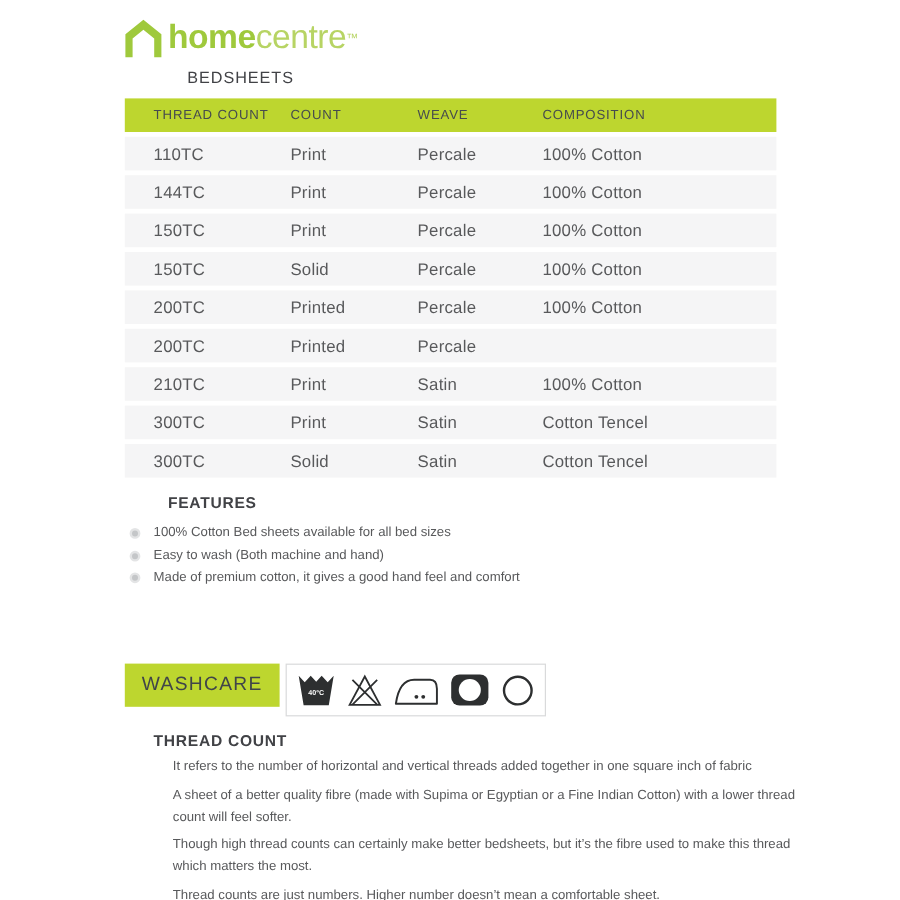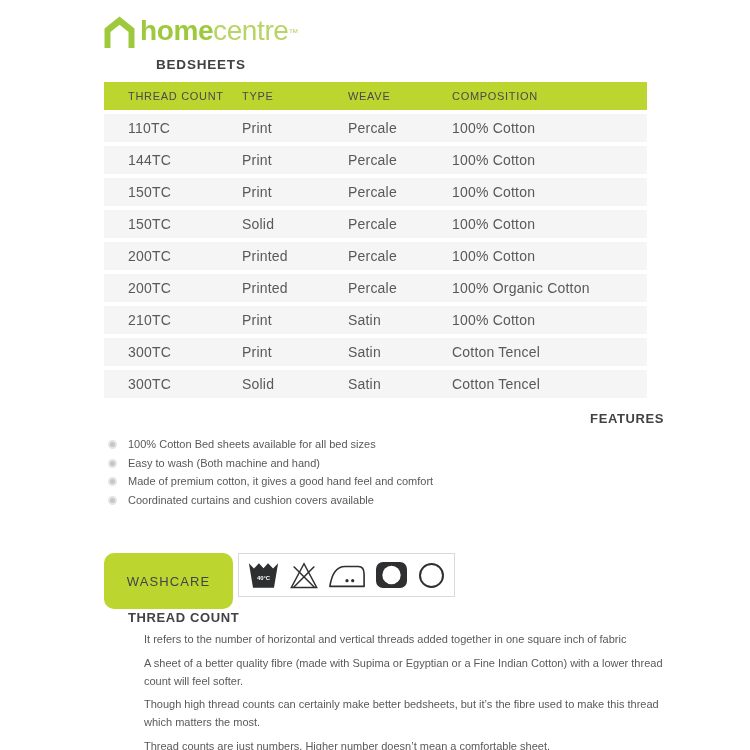--- a/index.html
+++ b/index.html
@@ -25,21 +25,21 @@
   .logo svg{display:block;margin-right:3px;}
   .logo-fill{fill:var(--logo-green);}
   .logo-text{font-size:28px;letter-spacing:-0.4px;line-height:34px;white-space:nowrap;text-align:center;}
   .logo-bold{color:var(--logo-green);font-weight:700;}
   .logo-light{color:var(--logo-green-light);font-weight:400;}
   .logo-tm{color:var(--logo-green-light);font-size:10px;vertical-align:top;position:relative;top:2px;}
 
   
   .page-title{
     position:absolute;left:128px;top:57px;margin:0;
-    font-size:13.5px;font-weight:700;letter-spacing:0.8px;color:var(--heading);padding-left:28px;
+    font-size:13.5px;font-weight:400;letter-spacing:0.8px;color:var(--heading);padding-left:28px;
   }
 
   
   .spec-table{position:absolute;left:104px;top:82px;width:543px;}
   .thead,.trow{
     display:grid;grid-template-columns:114px 106px 104px 1fr;
     align-items:center;height:28px;padding-left:24px;
   }
   .thead{
     background:var(--green);color:#464b4e;
@@ -48,37 +48,37 @@
   .trow{
     margin-top:4px;background:var(--row-bg);color:var(--text);
     font-size:14px;letter-spacing:0.2px;
   }
 
   
   .features{position:absolute;left:104px;top:411px;width:560px;}
   .features h2,.threadcount h2{
     margin:0;font-size:13px;font-weight:700;letter-spacing:0.6px;color:var(--heading);
   }
-  .features h2{margin-left:36px;text-align:right;}
+  .features h2{margin-left:36px;}
   .features ul{list-style:none;margin:9px 0 0;padding:0;}
   .features li{
     position:relative;padding-left:24px;line-height:18.6px;
     font-size:11px;color:var(--text);
   }
   .features li::before{
     content:"";position:absolute;left:4px;top:5px;width:5px;height:5px;
     border-radius:50%;background:#c4c6c8;border:2px solid #e3e4e5;
   }
 
   
   .washcare{position:absolute;left:104px;top:553px;display:flex;}
   .washcare-label{
-    width:129px;height:56px;background:var(--green);color:#404549;
+    width:129px;height:36px;background:var(--green);color:#404549;
     display:flex;align-items:center;justify-content:center;
-    font-size:13px;letter-spacing:1.1px;border-radius:10px;
+    font-size:16px;letter-spacing:1.1px;
   }
   .washcare-icons{
     margin-left:5px;width:217px;height:44px;background:#fff;
     border:1px solid #d9dadb;
     display:flex;align-items:center;justify-content:space-evenly;
   }
   .icon-fill{fill:var(--icon);}
   .icon-stroke{fill:none;stroke:var(--icon);}
 
   
@@ -95,21 +95,21 @@
       <path class="logo-fill" d="M2.5,33 L2.5,13.5 L17.5,1.5 L32.5,13.5 L32.5,33 L26.5,33 L26.5,17 L17.5,9.8 L8.5,17 L8.5,33 Z"></path>
     </svg>
     <div class="logo-text"><span class="logo-bold">home</span><span class="logo-light">centre</span><span class="logo-tm">™</span></div>
   </header>
 
   <h1 class="page-title">BEDSHEETS</h1>
 
   <section class="spec-table">
     <div class="thead">
       <span>THREAD COUNT</span>
-      <span>TYPE</span>
+      <span>COUNT</span>
       <span>WEAVE</span>
       <span>COMPOSITION</span>
     </div>
     <div id="table-body">
         <div class="trow">
           <span>110TC</span>
           <span>Print</span>
           <span>Percale</span>
           <span>100% Cotton</span>
         </div>
@@ -134,21 +134,20 @@
         <div class="trow">
           <span>200TC</span>
           <span>Printed</span>
           <span>Percale</span>
           <span>100% Cotton</span>
         </div>
         <div class="trow">
           <span>200TC</span>
           <span>Printed</span>
           <span>Percale</span>
-          <span>100% Organic Cotton</span>
         </div>
         <div class="trow">
           <span>210TC</span>
           <span>Print</span>
           <span>Satin</span>
           <span>100% Cotton</span>
         </div>
         <div class="trow">
           <span>300TC</span>
           <span>Print</span>
@@ -163,21 +162,20 @@
         </div>
       </div>
   </section>
 
   <section class="features">
     <h2>FEATURES</h2>
     <ul id="features-list">
         <li>100% Cotton Bed sheets available for all bed sizes</li>
         <li>Easy to wash (Both machine and hand)</li>
         <li>Made of premium cotton, it gives a good hand feel and comfort</li>
-        <li>Coordinated curtains and cushion covers available</li>
       </ul>
   </section>
 
   <section class="washcare">
     <div class="washcare-label">WASHCARE</div>
     <div class="washcare-icons">
       <svg width="31" height="28" viewBox="0 0 34 30">
         <path class="icon-fill" d="M1,2 L6.5,8 L12,2 L17,7.5 L22,2 L27.5,8 L33,2 L28.5,29 L5.5,29 Z"></path>
         <text x="17" y="20" fill="#ffffff" font-size="6.5" font-weight="bold" text-anchor="middle">40°C</text>
       </svg>

